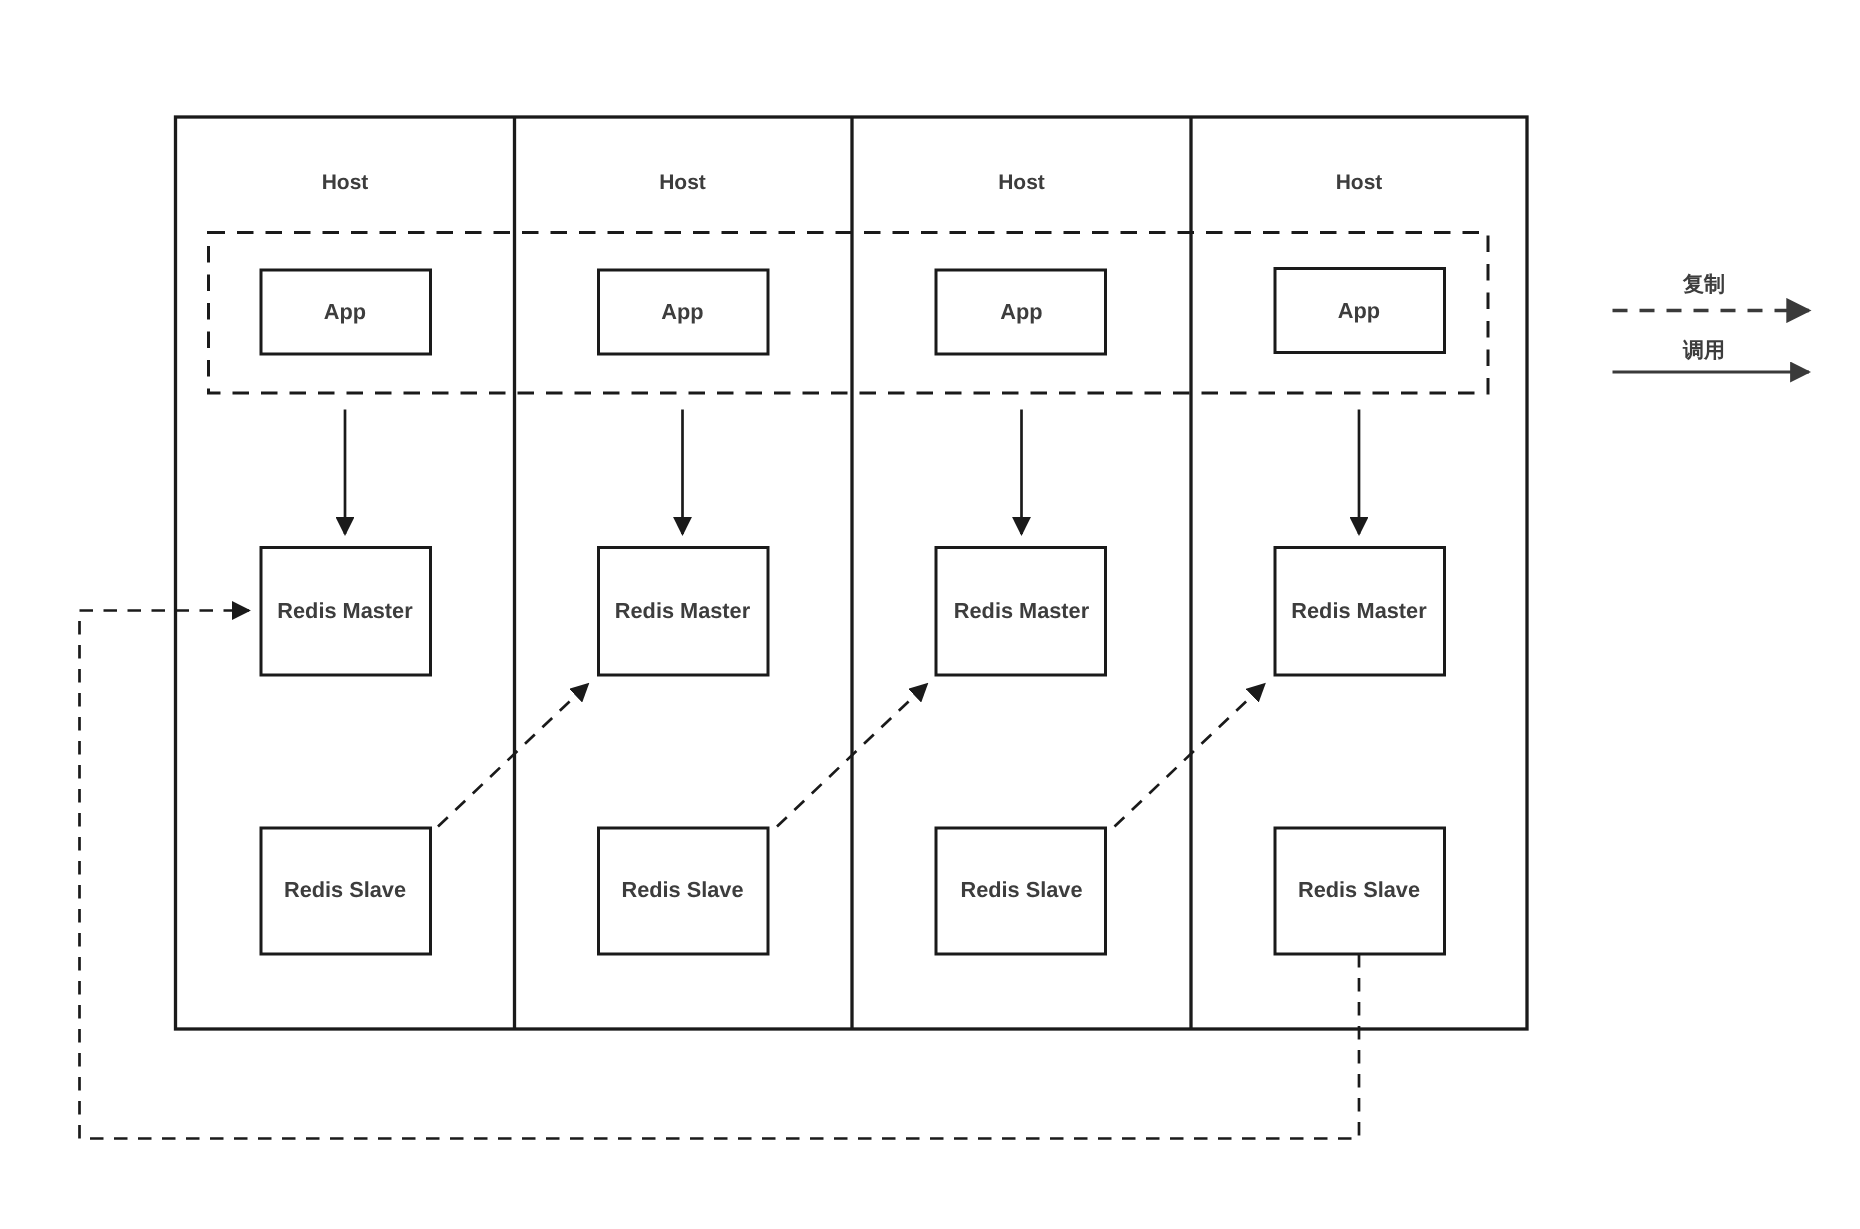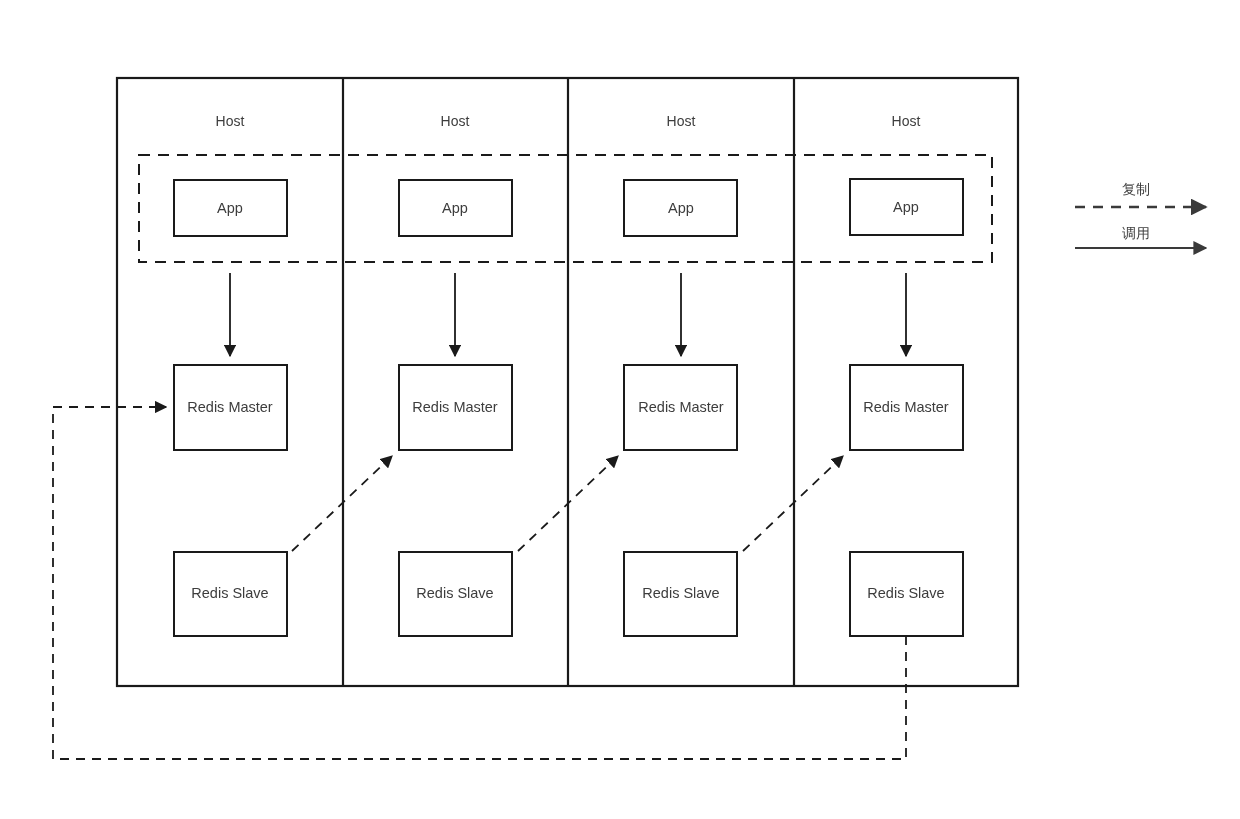--- a/index.html
+++ b/index.html
@@ -10,20 +10,21 @@
   body {
     width: 1240px;
     height: 819px;
     font-family: "Liberation Sans", "DejaVu Sans", sans-serif;
     overflow: hidden;
   }
   #diagram-root {
     position: relative;
     width: 1240px;
     height: 819px;
+    font-weight: bold;
   }
   svg.canvas {
     position: absolute;
     top: 0;
     left: 0;
     width: 1240px;
     height: 819px;
   }
   .node-rect {
     fill: #ffffff;

